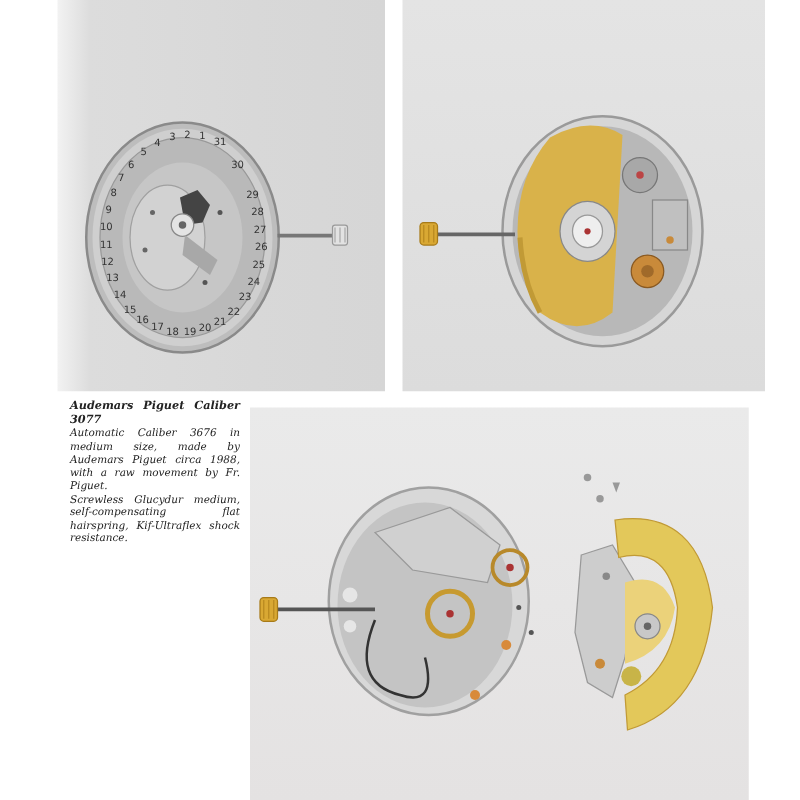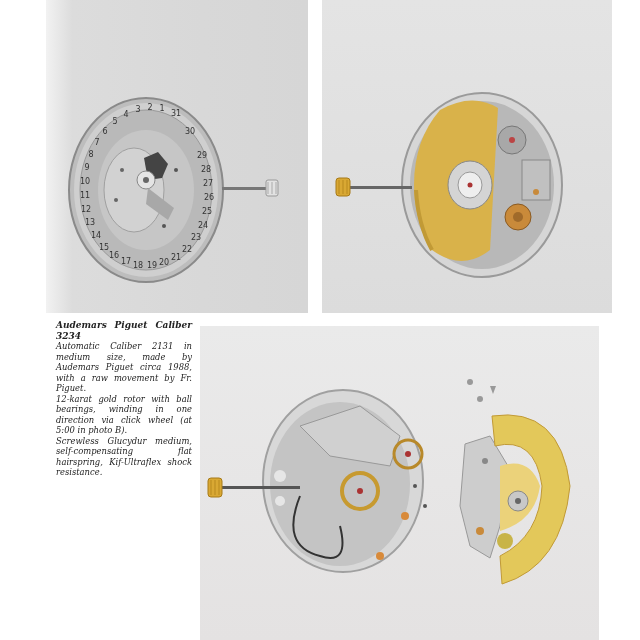--- a/index.html
+++ b/index.html
@@ -97,23 +97,22 @@
       <rect x="26" y="186" width="64" height="3" fill="#666"></rect>
       <rect x="14" y="178" width="14" height="18" rx="3" fill="#d9a833" stroke="#a77a18"></rect>
       <line x1="17" y1="180" x2="17" y2="194" stroke="#b8891f"></line>
         <line x1="21" y1="180" x2="21" y2="194" stroke="#b8891f"></line>
       <line x1="25" y1="180" x2="25" y2="194" stroke="#b8891f"></line>
     </g>
   </svg>
 </div>
 
 <div class="caption">
-  <span class="title">Audemars Piguet Caliber 3234</span>
-  <p>Automatic Caliber 2131 in medium size, made by Audemars Piguet circa 1988, with a raw movement by Fr. Piguet.</p>
-  <p>12-karat gold rotor with ball bearings, winding in one direction via click wheel (at 5:00 in photo B).</p>
+  <span class="title">Audemars Piguet Caliber 3077</span>
+  <p>Automatic Caliber 3676 in medium size, made by Audemars Piguet circa 1988, with a raw movement by Fr. Piguet.</p>
   <p>Screwless Glucydur medium, self-compensating flat hairspring, Kif-Ultraflex shock resistance.</p>
 </div>
 
 <div class="panel" id="panel-c">
   <svg width="399" height="314" viewBox="0 0 399 314">
     <g>
       <ellipse cx="143" cy="155" rx="80" ry="91" fill="#d8d8d8" stroke="#a0a0a0" stroke-width="2"></ellipse>
       <ellipse cx="140" cy="158" rx="70" ry="82" fill="#c4c4c4"></ellipse>
       <path d="M100 100 L160 80 L200 110 L190 140 L130 130 z" fill="#d0d0d0" stroke="#999"></path>
       <circle cx="160" cy="165" r="18" fill="none" stroke="#c79a30" stroke-width="4"></circle>

